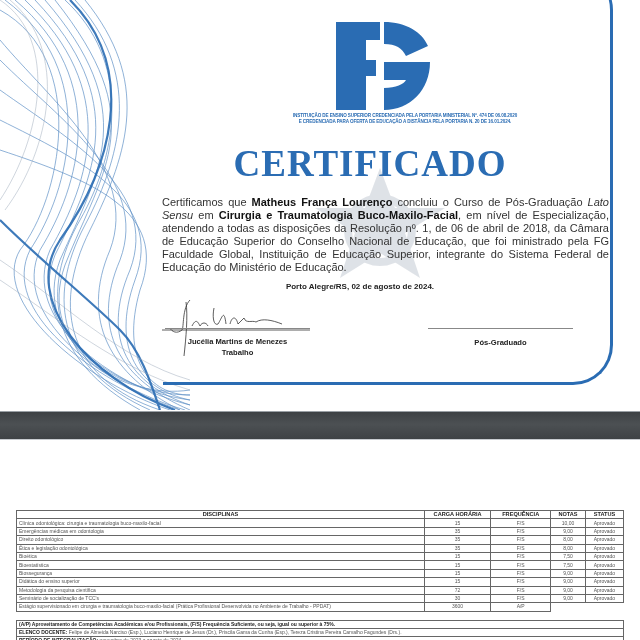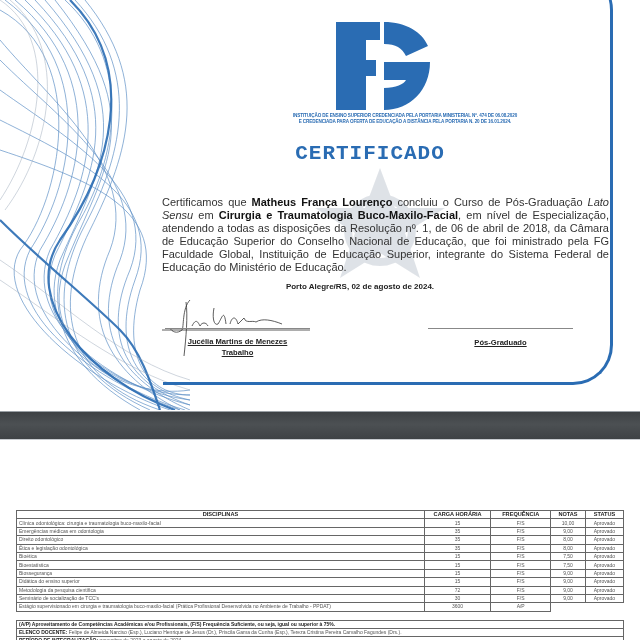--- a/index.html
+++ b/index.html
@@ -2,27 +2,27 @@
 <html><head>
 <meta charset="utf-8">
 <style>
   html, body { margin:0; padding:0; }
   body { width:640px; height:640px; overflow:hidden; background:#fff; font-family:"Liberation Sans", sans-serif; position:relative; }
   .cert { position:absolute; left:0; top:0; width:640px; height:410px; background:#fff; overflow:hidden; }
   .waves { position:absolute; left:0; top:0; width:190px; height:410px; }
   .frame { position:absolute; left:163px; top:-30px; width:450px; height:415px; border-right:3px solid #2a6cb3; border-bottom:3px solid #2a6cb3; border-bottom-right-radius:40px; border-top-right-radius:40px; box-sizing:border-box; }
   .logo { position:absolute; left:336px; top:22px; width:94px; height:88px; }
   .accred { position:absolute; left:255px; top:113px; width:300px; text-align:center; font-size:4.6px; font-weight:bold; color:#2a6cb3; line-height:6px; letter-spacing:-0.1px; }
-  .title { position:absolute; left:160px; top:142px; width:420px; text-align:center; font-family:Liberation Mono, monospace; font-weight:bold; font-size:21px; color:#2a6cb3; letter-spacing:1px; }
+  .title { position:absolute; left:160px; top:142px; width:420px; text-align:center; font-family:Liberation Serif, serif; font-weight:bold; font-size:37px; color:#2a6cb3; letter-spacing:1px; }
   .seal { position:absolute; left:305px; top:168px; width:150px; height:120px; opacity:0.22; }
   .body-text { position:absolute; left:162px; top:196px; width:447px; font-size:11px; line-height:13px; color:#333; text-align:justify; }
   .body-text b { color:#111; }
   .place { position:absolute; left:270px; top:264px; width:180px; text-align:center; font-size:8px; font-weight:bold; color:#222;margin-top:18px; }
   .sig-line { position:absolute; top:328px; height:0; border-top:1px solid #888; }
-  .sig-name { position:absolute; font-size:7.6px; font-weight:bold; color:#222; text-align:center;text-decoration:underline; }
+  .sig-name { position:absolute; font-size:7.6px; font-weight:bold; color:#222; text-align:center; }
   .signature { position:absolute; left:162px; top:298px; width:150px; height:60px; }
   .viewer-bar { position:absolute; left:0; top:411px; width:640px; height:27px; background:linear-gradient(#3d4144,#4c5053 45%,#3e4245); border-top:1px solid #9aa0a5; border-bottom:1px solid #c8ccd0; }
   .page2 { position:absolute; left:0; top:440px; width:640px; height:200px; background:#fff; }
   table { position:absolute; left:16px; top:510px; width:608px; border-collapse:collapse; font-size:5px; color:#555; }
   td, th { border:1px solid #666; padding:0 2px; height:7.4px; line-height:7px; white-space:nowrap; }
   th { font-weight:bold; color:#222; font-size:5.6px; text-align:center; }
   td.c { text-align:center; }
   .notes { position:absolute; left:16px; top:620px; width:608px; font-size:5px; color:#555; }
   .notes div { border:1px solid #666; border-top:none; height:7.2px; line-height:7px; padding:0 2px; white-space:nowrap; overflow:hidden; }
   .notes div:first-child { border-top:1px solid #666; }

